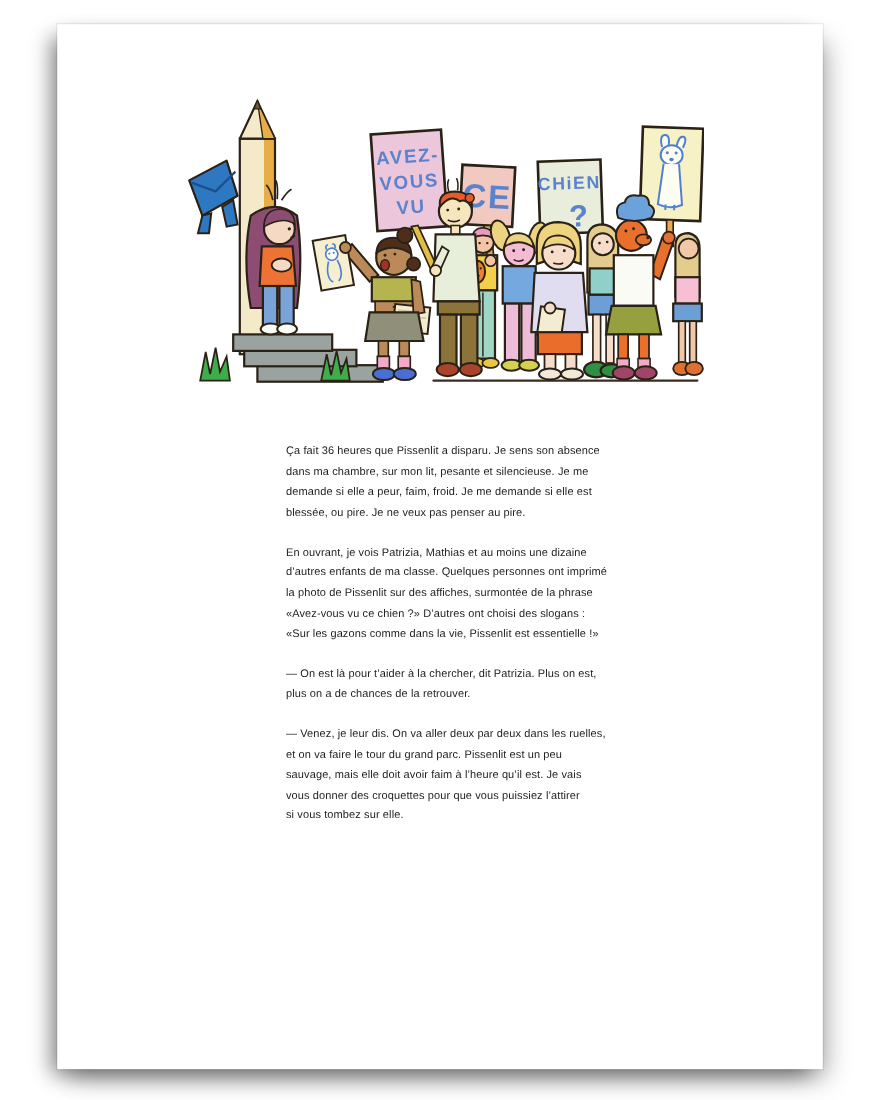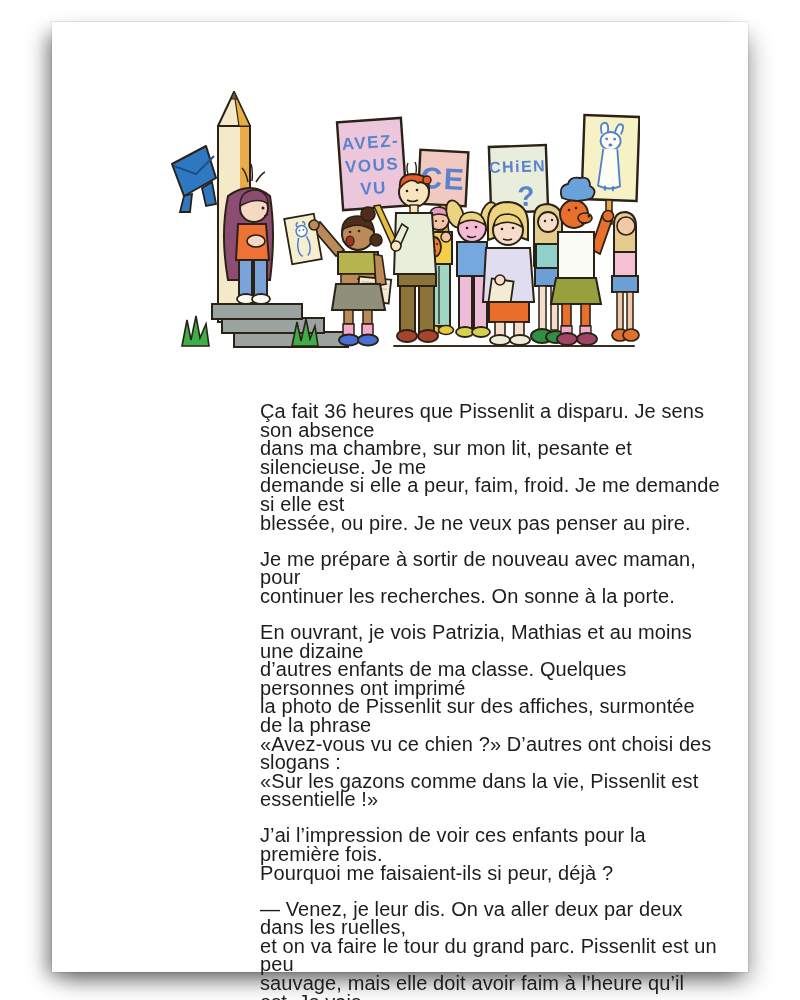--- a/index.html
+++ b/index.html
@@ -4,21 +4,21 @@
 <style>
   html,body{margin:0;padding:0;background:#ffffff;}
   .canvas{position:relative;width:800px;height:1000px;background:#ffffff;overflow:hidden;
           font-family:"Liberation Sans",sans-serif;}
   .book-page{position:absolute;left:52px;top:22px;width:696px;height:950px;background:#ffffff;
              box-shadow:-10px 8px 18px -4px rgba(0,0,0,.42),
                          6px 12px 22px -4px rgba(0,0,0,.38),
                          0 0 0 1px rgba(0,0,0,.07);}
   .illustration{position:absolute;left:110px;top:62px;width:478px;height:268px;}
   .story{position:absolute;left:208px;top:380px;width:462px;color:#1d1d1f;}
-  .story p{margin:0 0 17.5px 0;font-size:20px;line-height:18.6px;letter-spacing:.1px;
+  .story p{margin:0 0 17.5px 0;font-size:10px;line-height:18.6px;letter-spacing:.1px;
            white-space:pre-line;}
   svg .sign-text{font-family:"Liberation Sans",sans-serif;font-weight:700;fill:#5b82cc;
                  text-anchor:middle;letter-spacing:1.5px;}
 </style>
 </head>
 <body>
 
 <div class="canvas">
   <div class="book-page">
 
@@ -251,29 +251,27 @@
         <ellipse cx="405" cy="255" rx="10" ry="6" fill="#a04468" stroke="#2a2117" stroke-width="1.8"></ellipse>
         <ellipse cx="425" cy="255" rx="10" ry="6" fill="#a04468" stroke="#2a2117" stroke-width="1.8"></ellipse>
       </g>
     </svg>
 
     <div class="story">
       <p>Ça fait 36 heures que Pissenlit a disparu. Je sens son absence
 dans ma chambre, sur mon lit, pesante et silencieuse. Je me
 demande si elle a peur, faim, froid. Je me demande si elle est
 blessée, ou pire. Je ne veux pas penser au pire.</p>
-      <p>Je me prépare à sortir de nouveau avec maman, pour
-continuer les recherches. On sonne à la porte.</p>
       <p>En ouvrant, je vois Patrizia, Mathias et au moins une dizaine
 d’autres enfants de ma classe. Quelques personnes ont imprimé
 la photo de Pissenlit sur des affiches, surmontée de la phrase
 «Avez-vous vu ce chien ?» D’autres ont choisi des slogans :
 «Sur les gazons comme dans la vie, Pissenlit est essentielle !»</p>
-      <p>J’ai l’impression de voir ces enfants pour la première fois.
-Pourquoi me faisaient-ils si peur, déjà ?</p>
+      <p>— On est là pour t’aider à la chercher, dit Patrizia. Plus on est,
+plus on a de chances de la retrouver.</p>
       <p>— Venez, je leur dis. On va aller deux par deux dans les ruelles,
 et on va faire le tour du grand parc. Pissenlit est un peu
 sauvage, mais elle doit avoir faim à l’heure qu’il est. Je vais
 vous donner des croquettes pour que vous puissiez l’attirer
 si vous tombez sur elle.</p>
     </div>
 
   </div>
 </div>
 

